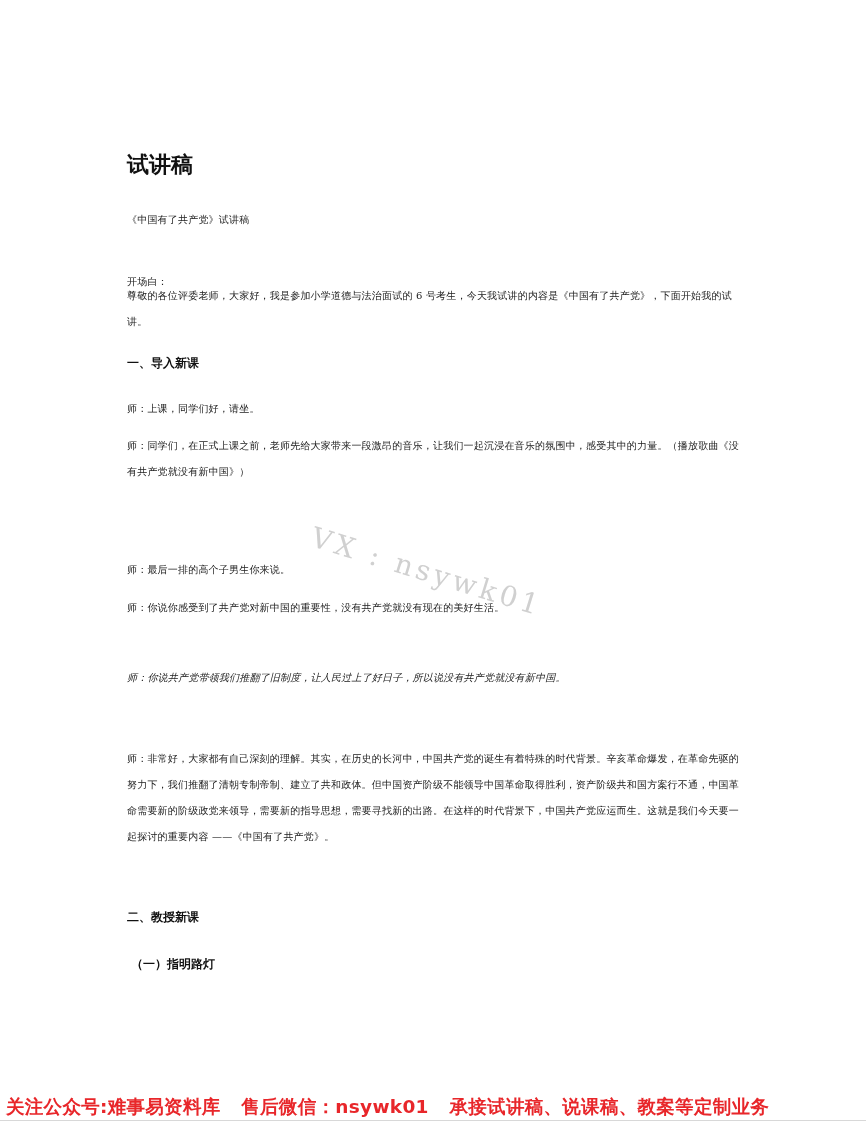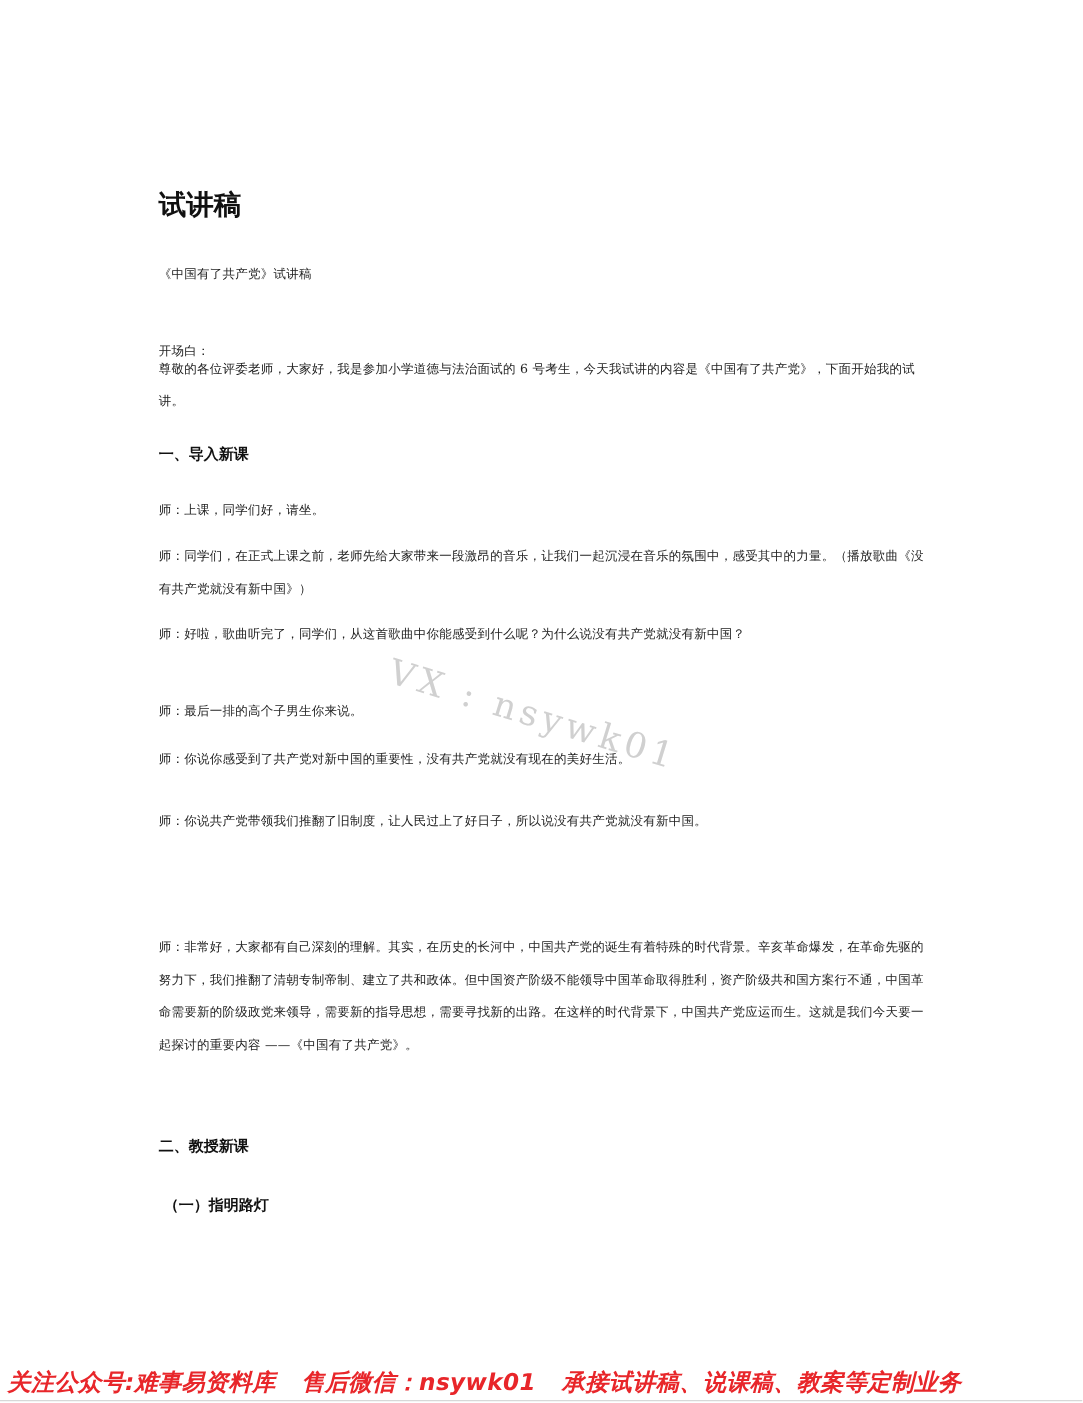--- a/index.html
+++ b/index.html
@@ -75,21 +75,20 @@
       font-family: "DejaVu Sans", "Liberation Sans", sans-serif;
       font-weight: bold;
       font-size: 18.5px;
       line-height: 30px;
       color: #e8262a;
       white-space: nowrap;
       text-align: left;
       padding-left: 6px;
       box-sizing: border-box;
       letter-spacing: 0.3px;
-      font-style: italic;
     }
     .footer-banner span { margin-right: 14px; }
     .footer-rule {
       position: absolute;
       left: 0;
       top: 1120px;
       width: 866px;
       height: 1px;
       background: #d8d8d8;
     }
@@ -106,28 +105,27 @@
   <p class="para" style="top:245px;margin-top:24px;">开场白：</p>
 
   <p class="para" style="top:283px;">尊敬的各位评委老师，大家好，我是参加小学道德与法治面试的 6 号考生，今天我试讲的内容是《中国有了共产党》，下面开始我的试讲。</p>
 
   <h2 class="heading" style="top:350px;">一、导入新课</h2>
 
   <p class="para" style="top:396px;">师：上课，同学们好，请坐。</p>
 
   <p class="para" style="top:433px;">师：同学们，在正式上课之前，老师先给大家带来一段激昂的音乐，让我们一起沉浸在音乐的氛围中，感受其中的力量。（播放歌曲《没有共产党就没有新中国》）</p>
 
-  <p class="para" style="top:495px;">师：好啦，歌曲听完了，同学们，从这首歌曲中你能感受到什么呢？为什么说没有共产党就没有新中国？</p>
 
   <p class="para" style="top:595px;">师：你说你感受到了共产党对新中国的重要性，没有共产党就没有现在的美好生活。</p>
 
   <p class="para" style="top:557px;">师：最后一排的高个子男生你来说。</p>
 
 
-  <p class="para" style="top:645px;">师：你说共产党带领我们推翻了旧制度，让人民过上了好日子，所以说没有共产党就没有新中国。</p>
+  <p class="para" style="top:665px;font-style:italic;">师：你说共产党带领我们推翻了旧制度，让人民过上了好日子，所以说没有共产党就没有新中国。</p>
 
   <p class="para" style="top:746px;">师：非常好，大家都有自己深刻的理解。其实，在历史的长河中，中国共产党的诞生有着特殊的时代背景。辛亥革命爆发，在革命先驱的努力下，我们推翻了清朝专制帝制、建立了共和政体。但中国资产阶级不能领导中国革命取得胜利，资产阶级共和国方案行不通，中国革命需要新的阶级政党来领导，需要新的指导思想，需要寻找新的出路。在这样的时代背景下，中国共产党应运而生。这就是我们今天要一起探讨的重要内容 ——《中国有了共产党》。</p>
 
   <h2 class="heading" style="top:904px;">二、教授新课</h2>
 
   <h3 class="heading" style="top:951px; left:131px;">（一）指明路灯</h3>
 
   <div class="watermark">VX : nsywk01</div>
 
   <div class="footer-banner">

